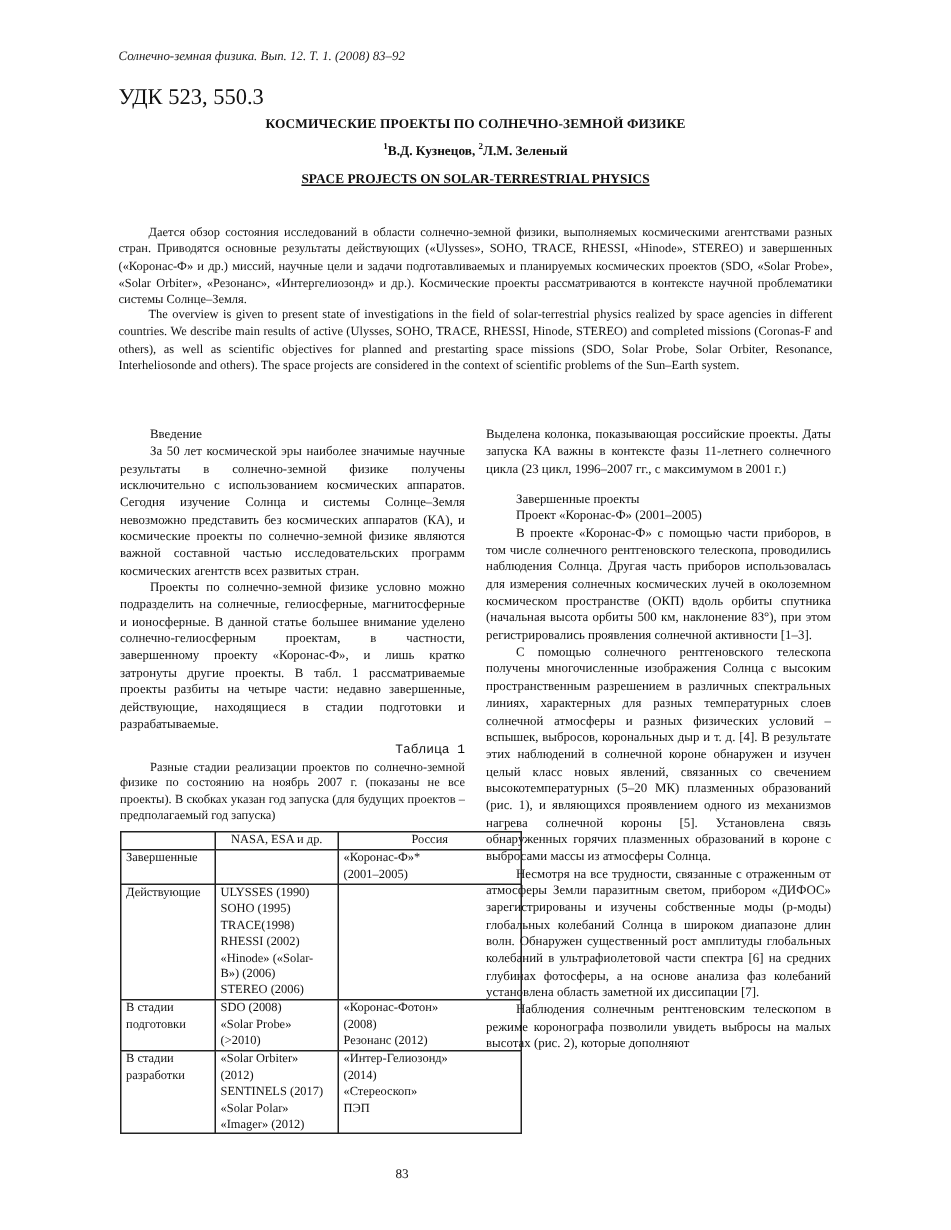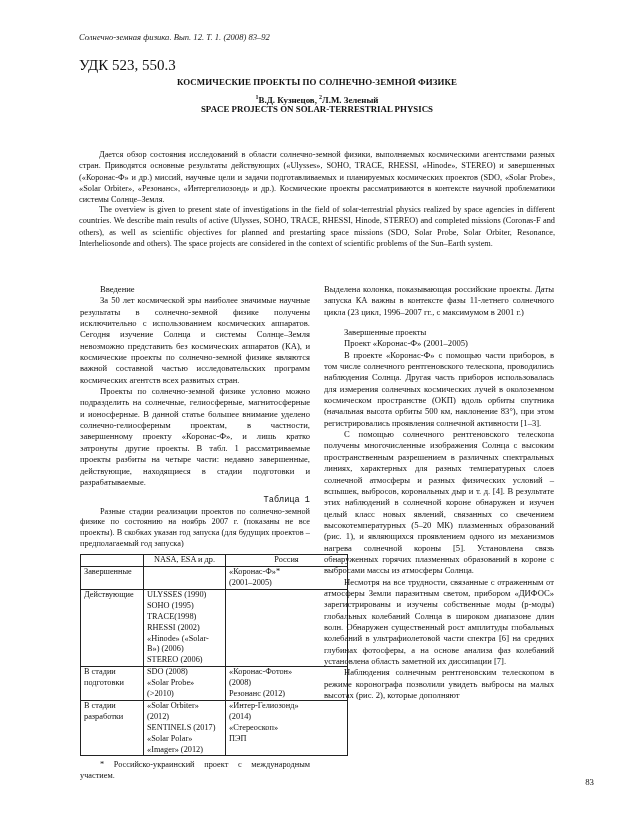--- a/index.html
+++ b/index.html
@@ -4,21 +4,21 @@
 <style>
   * { box-sizing: border-box; margin: 0; padding: 0; }
   html, body { width: 634px; height: 820px; background: #ffffff; overflow: hidden; }
   body { font-family: "Liberation Serif", "DejaVu Serif", serif; color: #111; position: relative; }
   .page { position: absolute; left: 0; top: 0; width: 634px; height: 820px; border-radius: 25px; }
   .journal { position: absolute; left: 79px; top: 32px; font-size: 8.6px; font-style: italic; color: #222; }
   .udk { position: absolute; left: 79px; top: 57px; font-size: 15px; }
   .title-block { position: absolute; left: 79px; width: 476px; text-align: center; font-weight: bold; }
   .t-ru { top: 77px; font-size: 8.9px; letter-spacing: 0.1px; }
   .t-auth-ru { top: 95px; font-size: 8.9px; }
-  .t-en { top: 104px; font-size: 8.9px; }
+  .t-en { top: 114px; font-size: 8.9px; text-decoration: underline; }
   .t-auth-en { top: 133px; font-size: 8.9px; }
   sup { font-size: 6px; vertical-align: super; line-height: 0; }
   .abstract { position: absolute; left: 79px; width: 476px; font-size: 8.3px; line-height: 11.3px; text-align: justify; text-indent: 20px; }
   .abs-ru { top: 149px; }
   .abs-en { top: 204px; }
   .col { position: absolute; top: 284px; width: 230px; font-size: 8.6px; line-height: 11.35px; text-align: justify; }
   .col-left { left: 80px; }
   .col-right { left: 324px; }
   .col p { text-indent: 20px; }
   .col p.noindent { text-indent: 0; }
@@ -27,21 +27,21 @@
   .tab-label { text-align: right; margin-top: 7px; font-family: Liberation Mono, monospace; }
   .tab-caption { text-indent: 20px; font-size: 8.3px; line-height: 10.9px; }
   table.projects { border-collapse: collapse; width: 268px; margin-top: 4px; font-size: 8.3px; line-height: 10.9px; }
   table.projects td, table.projects th { border: 0.8px solid #222; vertical-align: top; padding: 0 3px; font-weight: normal; text-align: left; }
   table.projects th { text-align: center; }
   table.projects td.c1 { width: 63px; }
   table.projects td.c2 { width: 82px; }
   .cell-line { display: block; }
   .footnote { text-indent: 20px; font-size: 8.3px; line-height: 10.9px; margin-top: 4px; }
   .spacer-s { height: 9px; }
-  .page-num { position: absolute; left: 0; width: 594px; text-align: right; top: 777px; font-size: 8.8px; }
+  .page-num { position: absolute; left: 0; width: 536px; text-align: center; top: 777px; font-size: 8.8px; }
 </style>
 </head>
 <body>
 
 <div class="page">
   <div class="journal">Солнечно-земная физика. Вып. 12. Т. 1. (2008) 83–92</div>
   <div class="udk">УДК 523, 550.3</div>
 
   <div class="title-block t-ru">КОСМИЧЕСКИЕ ПРОЕКТЫ ПО СОЛНЕЧНО-ЗЕМНОЙ ФИЗИКЕ</div>
   <div class="title-block t-auth-ru">
@@ -110,21 +110,20 @@
         </td>
         <td>
           <span class="cell-line">«Интер-Гелиозонд»</span>
           <span class="cell-line">(2014)</span>
           <span class="cell-line">«Стереоскоп»</span>
           <span class="cell-line">ПЭП</span>
         </td>
       </tr>
     </tbody>
       </table>
-    <p class="footnote">* Российско-украинский проект с международным участием.</p>
   </div>
 
   <div class="col col-right">
     <p class="noindent">Выделена колонка, показывающая российские проекты. Даты запуска КА важны в контексте фазы 11-летнего солнечного цикла (23 цикл, 1996–2007 гг., с максимумом в 2001 г.)</p>
     <div class="spacer-s"></div>
     <div class="heading">Завершенные проекты</div>
     <div class="heading">Проект «Коронас-Ф» (2001–2005)</div>
     <p>В проекте «Коронас-Ф» с помощью части приборов, в том числе солнечного рентгеновского телескопа, проводились наблюдения Солнца. Другая часть приборов использовалась для измерения солнечных космических лучей в околоземном космическом пространстве (ОКП) вдоль орбиты спутника (начальная высота орбиты 500 км, наклонение 83°), при этом регистрировались проявления солнечной активности [1–3].</p>
     <p>С помощью солнечного рентгеновского телескопа получены многочисленные изображения Солнца с высоким пространственным разрешением в различных спектральных линиях, характерных для разных температурных слоев солнечной атмосферы и разных физических условий – вспышек, выбросов, корональных дыр и т. д. [4]. В результате этих наблюдений в солнечной короне обнаружен и изучен целый класс новых явлений, связанных со свечением высокотемпературных (5–20 МК) плазменных образований (рис. 1), и являющихся проявлением одного из механизмов нагрева солнечной короны [5]. Установлена связь обнаруженных горячих плазменных образований в короне с выбросами массы из атмосферы Солнца.</p>
     <p>Несмотря на все трудности, связанные с отраженным от атмосферы Земли паразитным светом, прибором «ДИФОС» зарегистрированы и изучены собственные моды (p-моды) глобальных колебаний Солнца в широком диапазоне длин волн. Обнаружен существенный рост амплитуды глобальных колебаний в ультрафиолетовой части спектра [6] на средних глубинах фотосферы, а на основе анализа фаз колебаний установлена область заметной их диссипации [7].</p>

